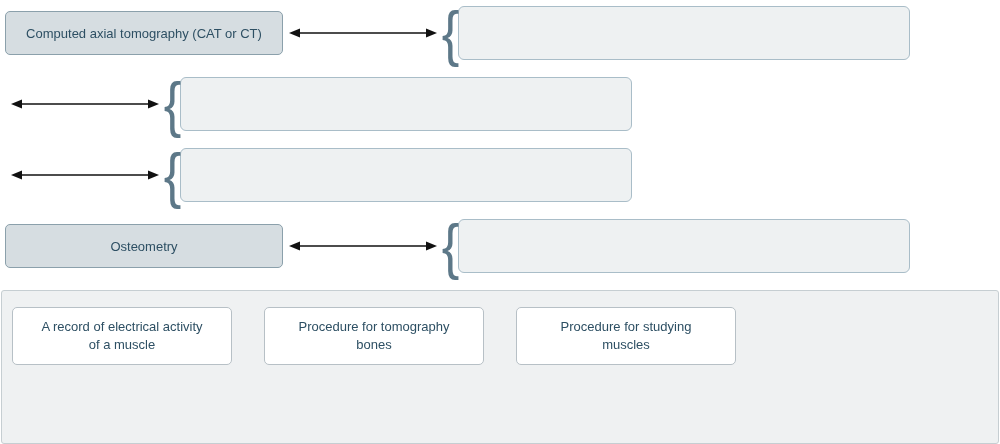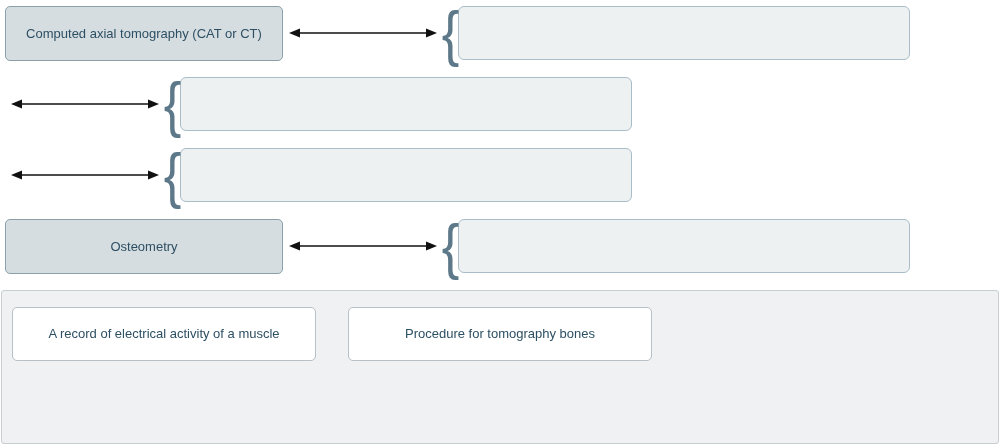--- a/index.html
+++ b/index.html
@@ -17,21 +17,21 @@
 
   .match-row {
     display: flex;
     align-items: center;
     height: 54px;
     margin: 0 0 17px 5px;
   }
 
   .term-box {
     width: 278px;
-    height: 55px;
+    height: 44px;
     background: #d6dde1;
     border: 1px solid #8ba0ab;
     border-radius: 5px;
     display: flex;
     align-items: center;
     justify-content: center;
     text-align: center;
     font-size: 13px;
     padding: 0 10px;
     flex: 0 0 auto;
@@ -74,21 +74,21 @@
     margin: 15px 1px 0 1px;
     height: 154px;
     background: #eff1f2;
     border: 1px solid #c6ced2;
     border-radius: 3px;
     padding: 16px 10px 6px 10px;
   }
 
   .bank-grid {
     display: grid;
-    grid-template-columns: 1fr 1fr 1fr;
+    grid-template-columns: 1fr 1fr 1fr 1fr;
     column-gap: 32px;
     row-gap: 18px;
   }
 
   .bank-card {
     min-height: 54px;
     background: #ffffff;
     border: 1px solid #b7c0c6;
     border-radius: 5px;
     display: flex;
@@ -162,14 +162,17 @@
 </div>
 
 <div class="bank">
   <div class="bank-grid">
     <div class="bank-card">
       <span>A record of electrical activity of a muscle</span>
     </div>
     <div class="bank-card">
       <span>Procedure for tomography bones</span>
     </div>
+    <div class="bank-card">
+      <span>Procedure for studying muscles</span>
+    </div>
   </div>
 </div>
 
 </body></html>

